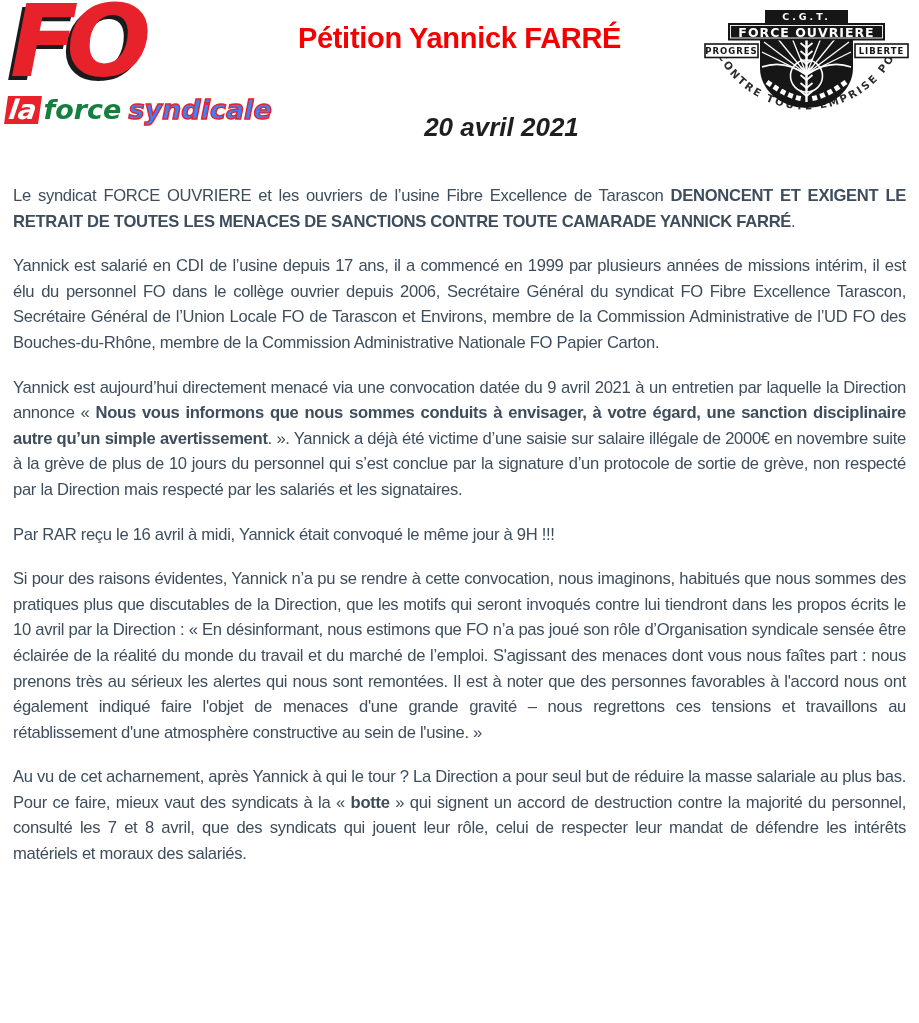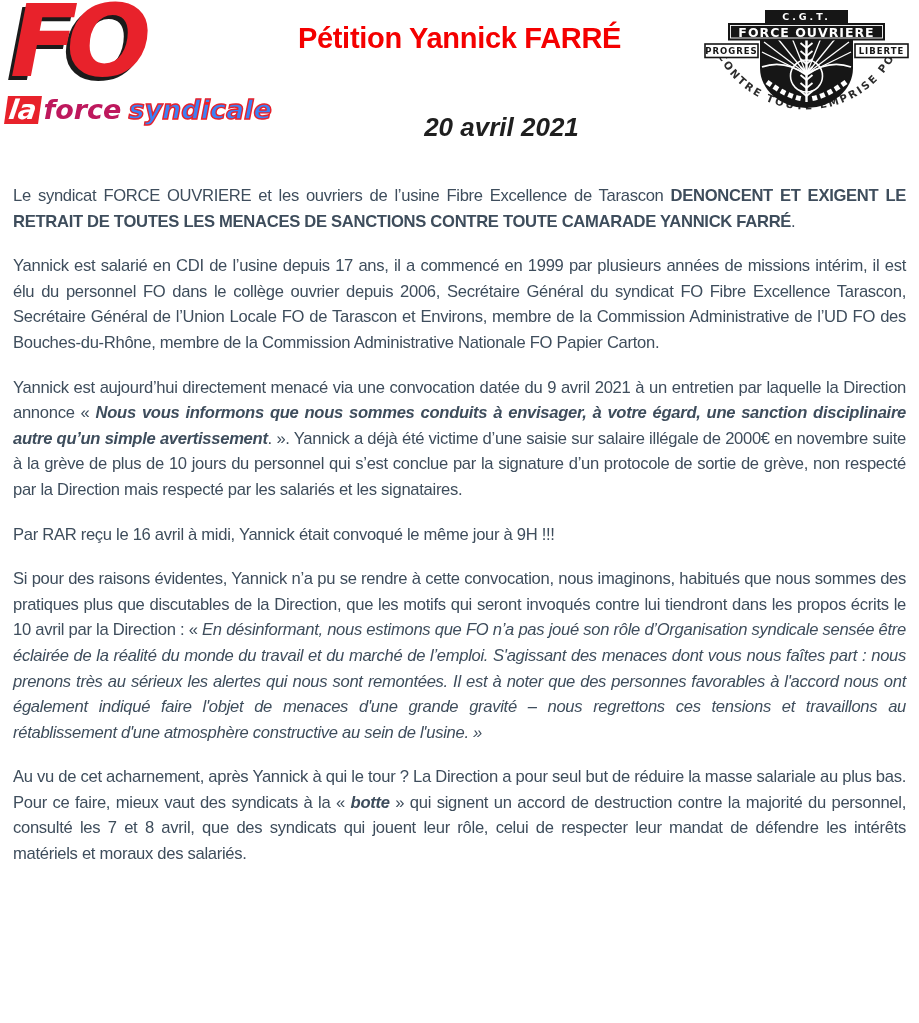--- a/index.html
+++ b/index.html
@@ -16,34 +16,34 @@
   .fo-logo{position:absolute;top:6px;left:6px;width:210px;height:120px;}
   .fo-letters{position:absolute;top:-14px;left:4px;font-size:100px;line-height:100px;
               font-style:italic;font-weight:900;letter-spacing:-12px;color:#e8222b;
               font-family:"DejaVu Sans","Liberation Sans",sans-serif;
               text-shadow:-4px 4px 0 #1b1b1b;}
   .fo-tagline{position:absolute;bottom:2px;left:0;white-space:nowrap;
               font-size:27px;line-height:27px;font-style:italic;font-weight:800;
               font-family:"DejaVu Sans","Liberation Sans",sans-serif;}
   .tag-la{display:inline-block;background:#e8222b;color:#fff;padding:0 4px 1px 3px;
           transform:skewX(-8deg);}
-  .tag-force{color:#be185d;margin-left:3px;text-shadow:0 0 2px #fff;}
+  .tag-force{color:#15803d;margin-left:3px;text-shadow:0 0 2px #fff;}
   .tag-synd{color:#3b82f6;margin-left:7px;-webkit-text-stroke:1.4px #e8222b;
             text-shadow:0 0 1px #e8222b;}
 
   
   .emblem{position:absolute;top:6px;right:10px;}
 
   
   .doc-body{position:absolute;top:183px;left:13px;right:13px;color:#3e4d5c;
             font-size:16.6px;line-height:25.6px;letter-spacing:-0.3px;text-align:justify;}
   .doc-body p{margin:0 0 19px 0;}
   .doc-body p.demand{font-weight:700;margin-bottom:20px;}
   .doc-body span.b{font-weight:700;}
-  .doc-body span.i{font-style:italic;}
+  .doc-body span.i{}
 </style>
 </head>
 <body>
 
 <div class="page">
 
   <div class="fo-logo">
     <div class="fo-letters">FO</div>
     <div class="fo-tagline">
       <span class="tag-la">la</span><span class="tag-force">force</span><span class="tag-synd">syndicale</span>

